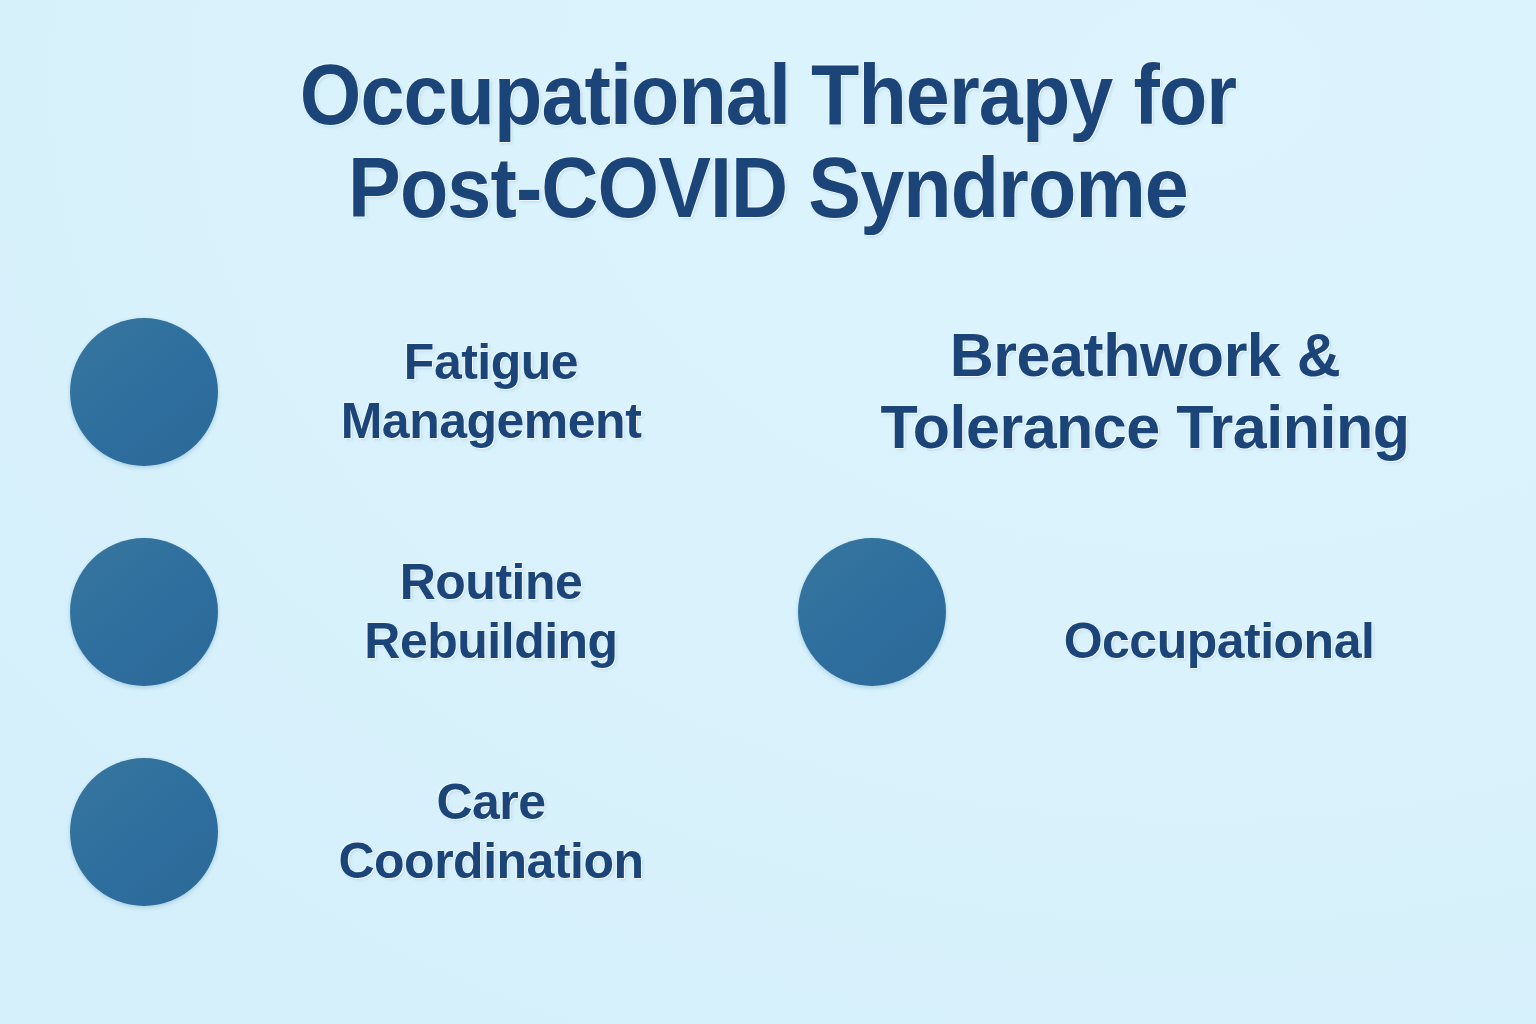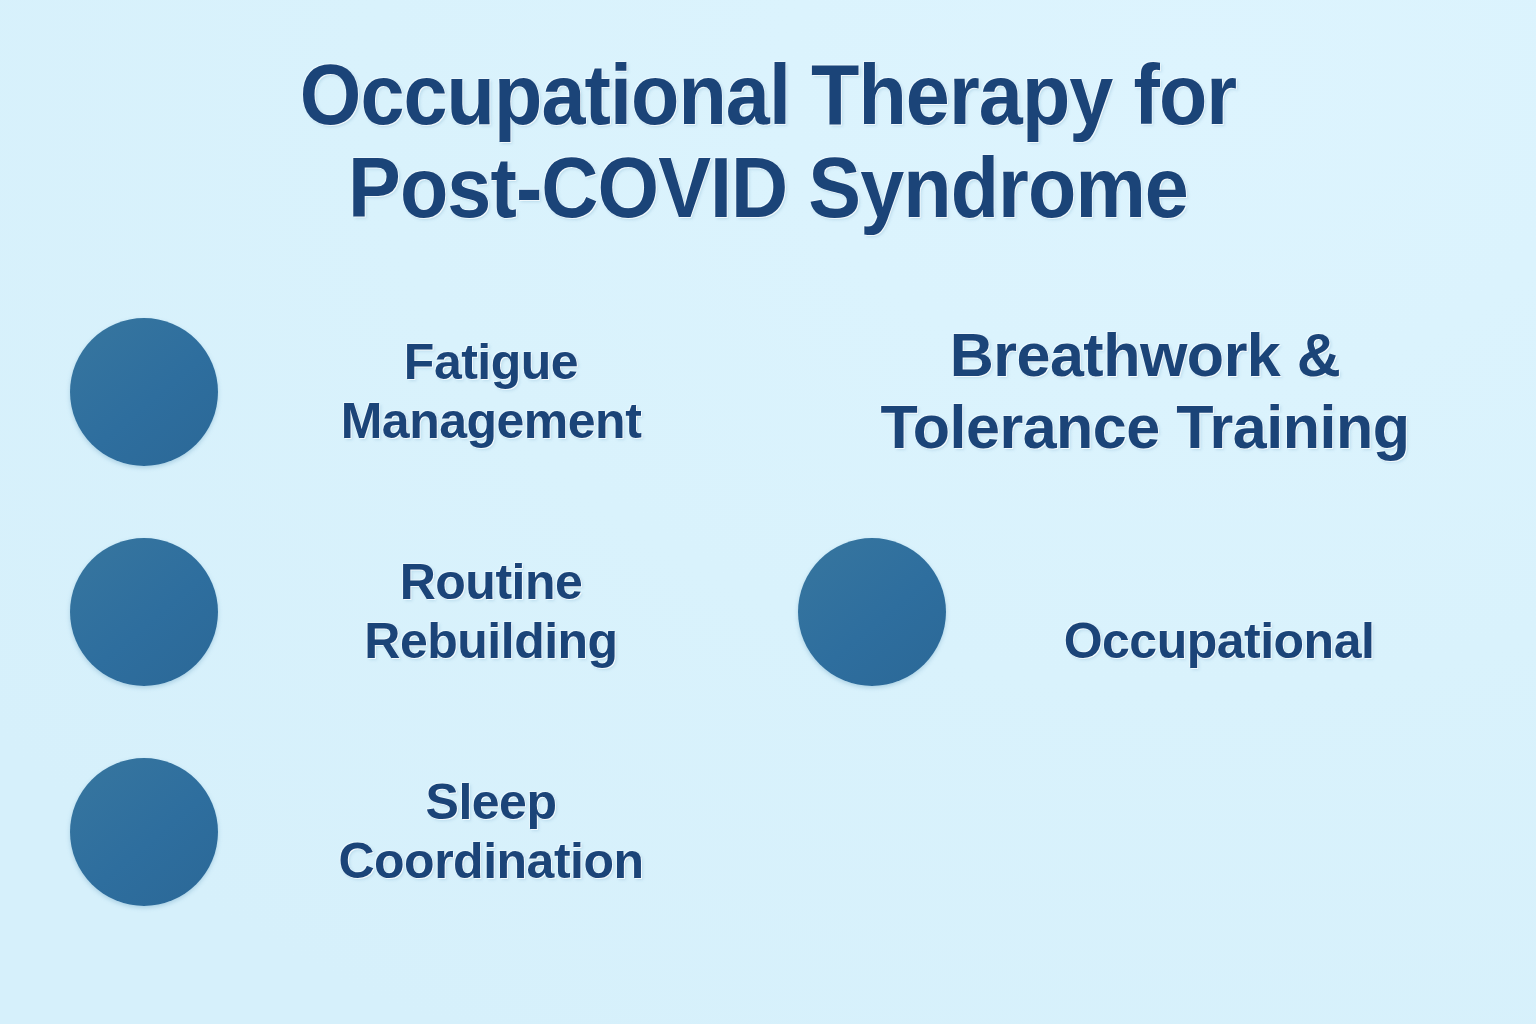--- a/index.html
+++ b/index.html
@@ -150,19 +150,19 @@
       <div class="bullet-circle"></div>
       <div class="item-label">
         <br>
         <span>Occupational</span>
       </div>
     </div>
 
     <div class="item">
       <div class="bullet-circle"></div>
       <div class="item-label">
-        <span>Sleep</span><br>
+        <span>Care</span><br>
         <span>Coordination</span>
       </div>
     </div>
 
   </div>
 </div>
 
 </body></html>

